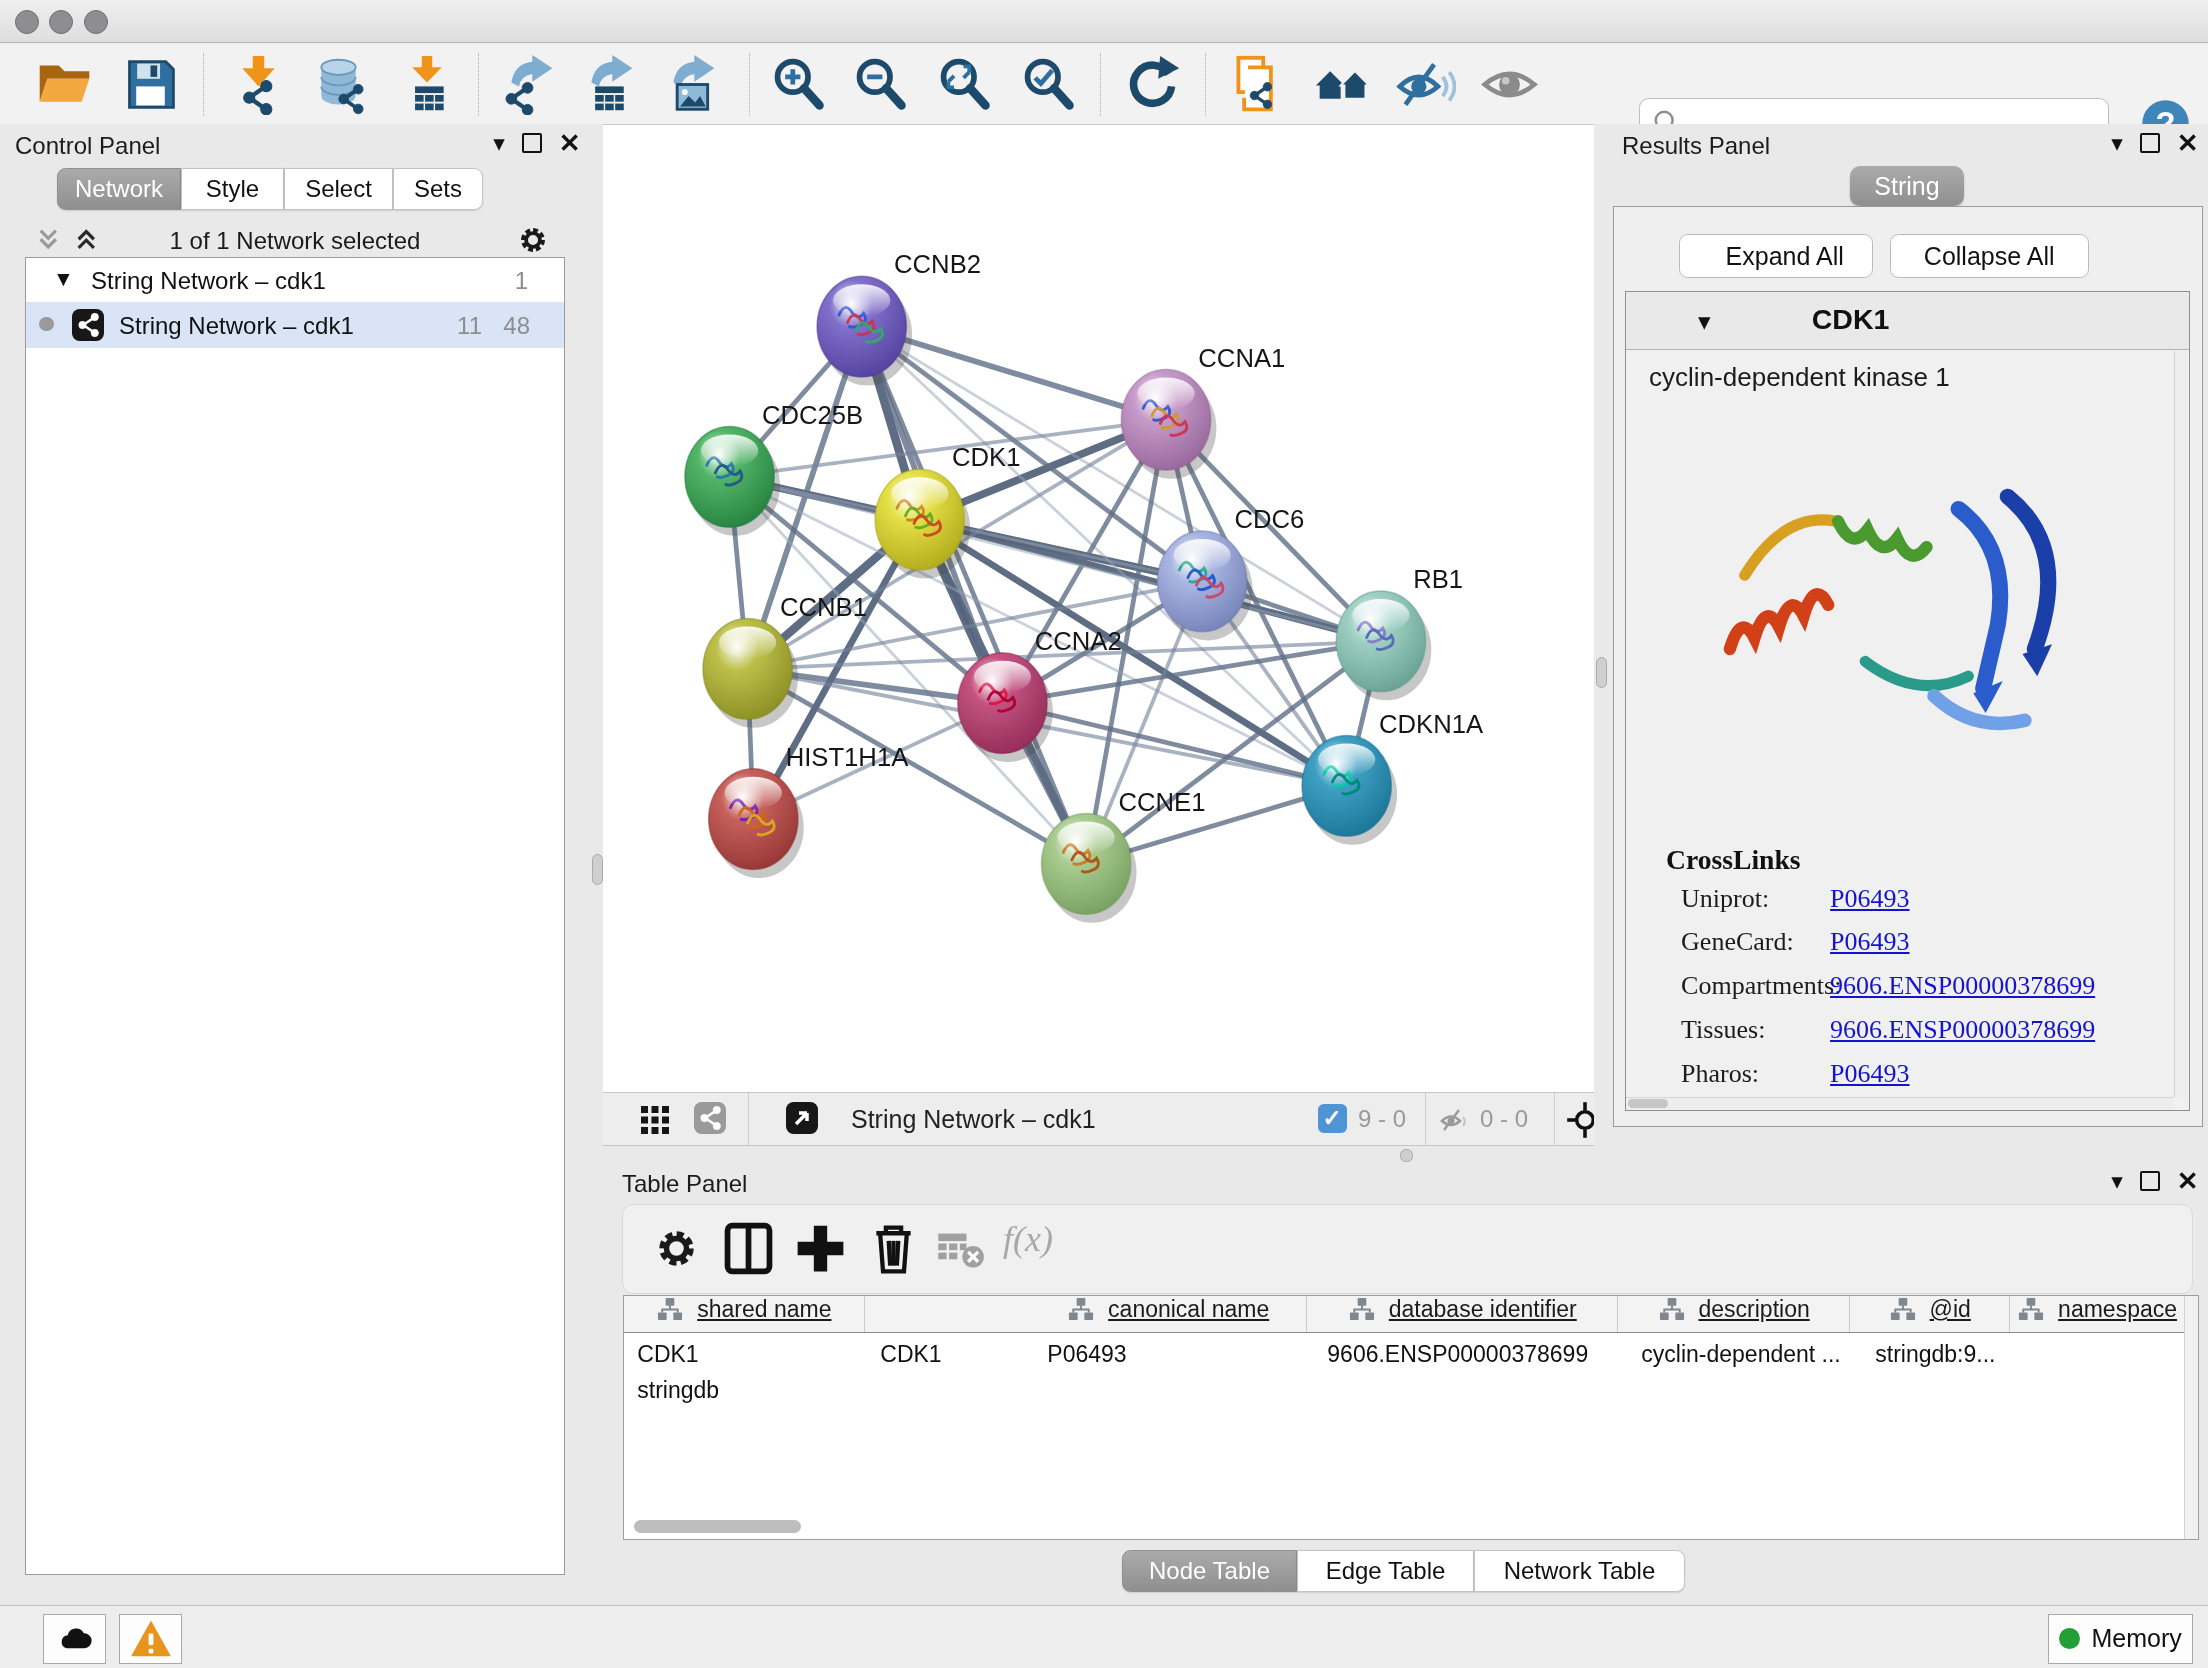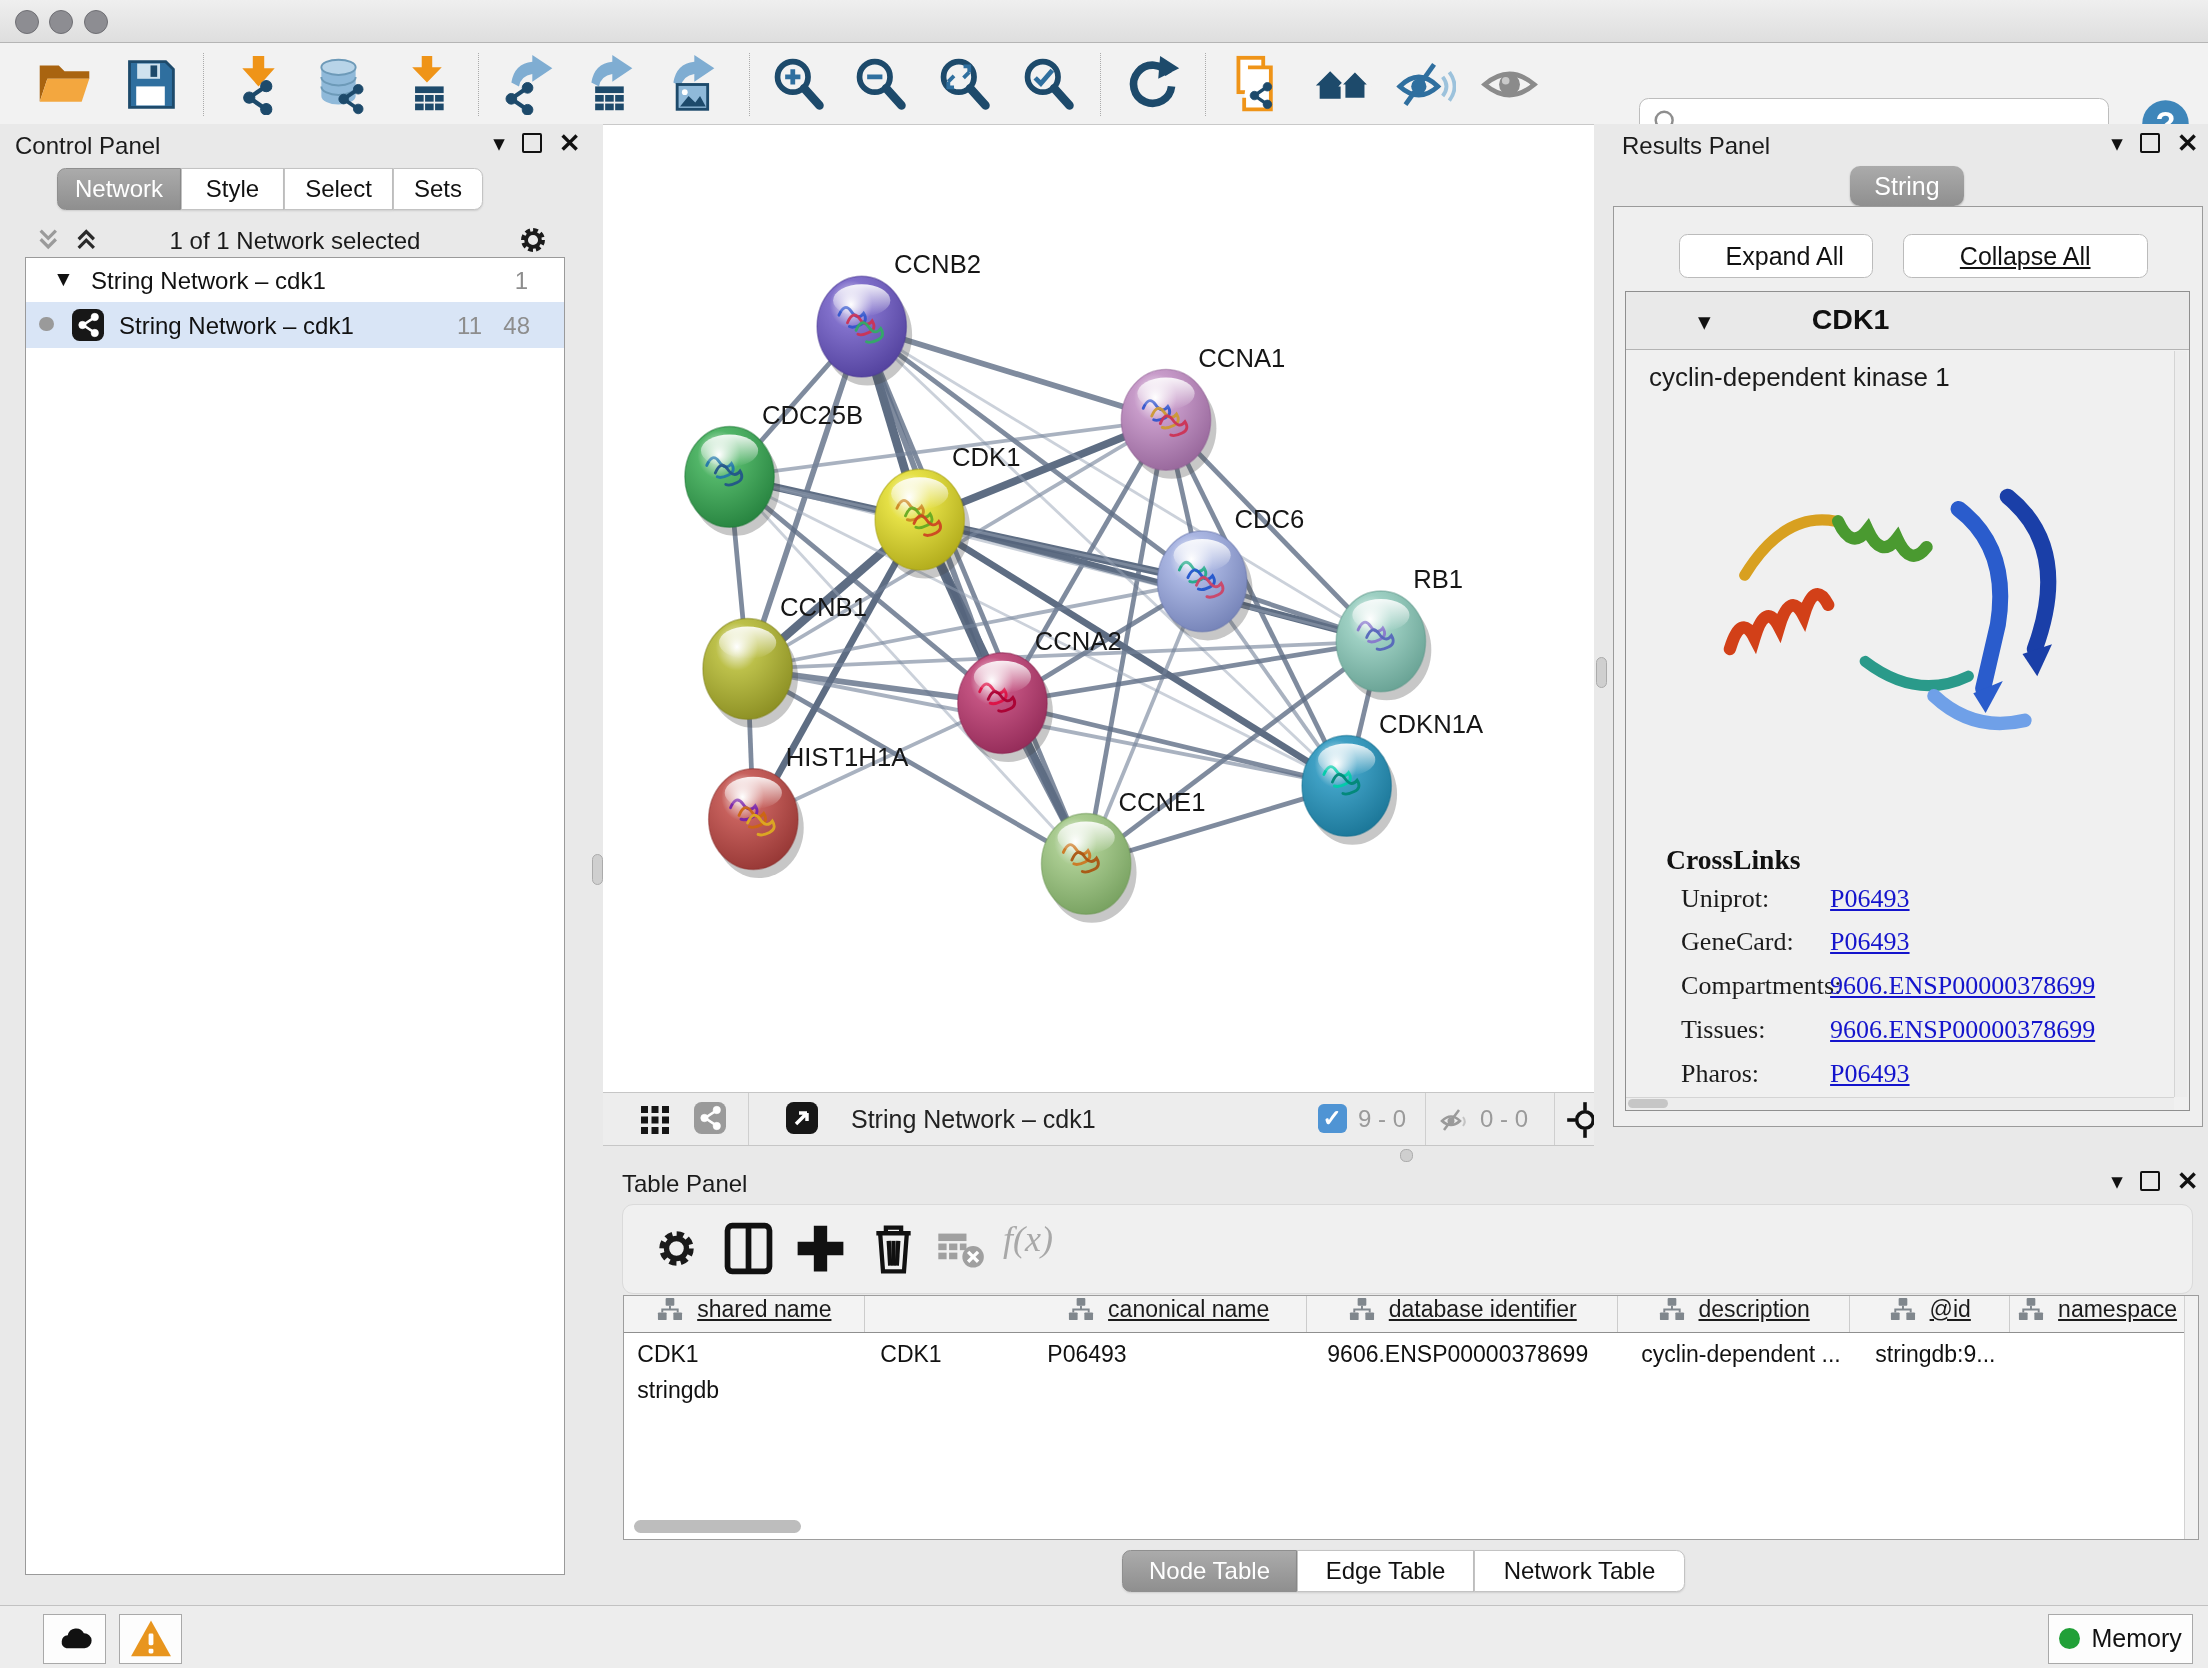--- a/index.html
+++ b/index.html
@@ -50,21 +50,21 @@
   .vdiv{position:absolute;top:124px;width:13.3px;background:#e9e9e9;}
   .knob{position:absolute;left:1.9px;width:9.5px;height:28.5px;background:#cfcfcf;border:1px solid #ababab;border-radius:5.7px;}
   .hsplit{position:absolute;left:603px;top:1146px;width:991px;height:16px;background:#e9e9e9;}
   .knobh{position:absolute;left:797px;top:2.9px;width:11.4px;height:11.4px;background:#cfcfcf;border:1px solid #ababab;border-radius:5.7px;}
   
   #results{position:absolute;left:1607px;top:124px;width:601px;height:1039px;background:#e9e9e9;}
   #stringtab{position:absolute;left:243px;top:42px;width:114px;height:40px;background:linear-gradient(#ababab,#8f8f8f);border-radius:10px;color:#fff;font-size:25px;text-align:center;line-height:40px;box-shadow:0 1px 1.9px rgba(0,0,0,.25);}
   #rbox{position:absolute;left:5.7px;top:82px;width:588px;height:919px;background:#efefef;border:1px solid #9a9a9a;}
   #rbox .btn{position:absolute;top:27px;height:44px;background:#fff;border:1px solid #bbb;border-radius:8.6px;font-size:25px;color:#111;font-family:"Liberation Sans",sans-serif;}
   #expandall{left:65px;width:194px;padding-left:24px;}
-  #collapseall{left:289px;width:245px;text-decoration:underline;}
+  #collapseall{left:276px;width:199px;}
   #entrybox{position:absolute;left:11.4px;top:84px;width:563px;height:818px;background:#f0f0f0;border:1px solid #8f8f8f;}
   #entryhead{position:absolute;left:0;top:0;right:0;height:57px;background:#e9e9e9;border-bottom:1px solid #b3b3b3;}
   #entryhead .tri{position:absolute;left:72px;top:15px;font-size:25px;color:#111;}
   #entryhead .nm{position:absolute;left:0;right:114px;top:11.4px;text-align:center;font-size:28.5px;font-weight:bold;color:#111;}
   #entrydesc{position:absolute;left:23px;top:70px;font-size:26px;color:#1b1b1b;}
   #structure{position:absolute;left:67px;top:133px;}
   #xltitle{position:absolute;left:40px;top:552px;font-family:"Liberation Serif",serif;font-size:27.6px;font-weight:bold;color:#111;}
   .xlrow{position:absolute;left:0;width:100%;font-family:"Liberation Serif",serif;font-size:26px;}
   .xlrow .l{position:absolute;left:55px;color:#1b1b1b;}
   .xlrow .v{position:absolute;left:204px;text-decoration:underline;}

